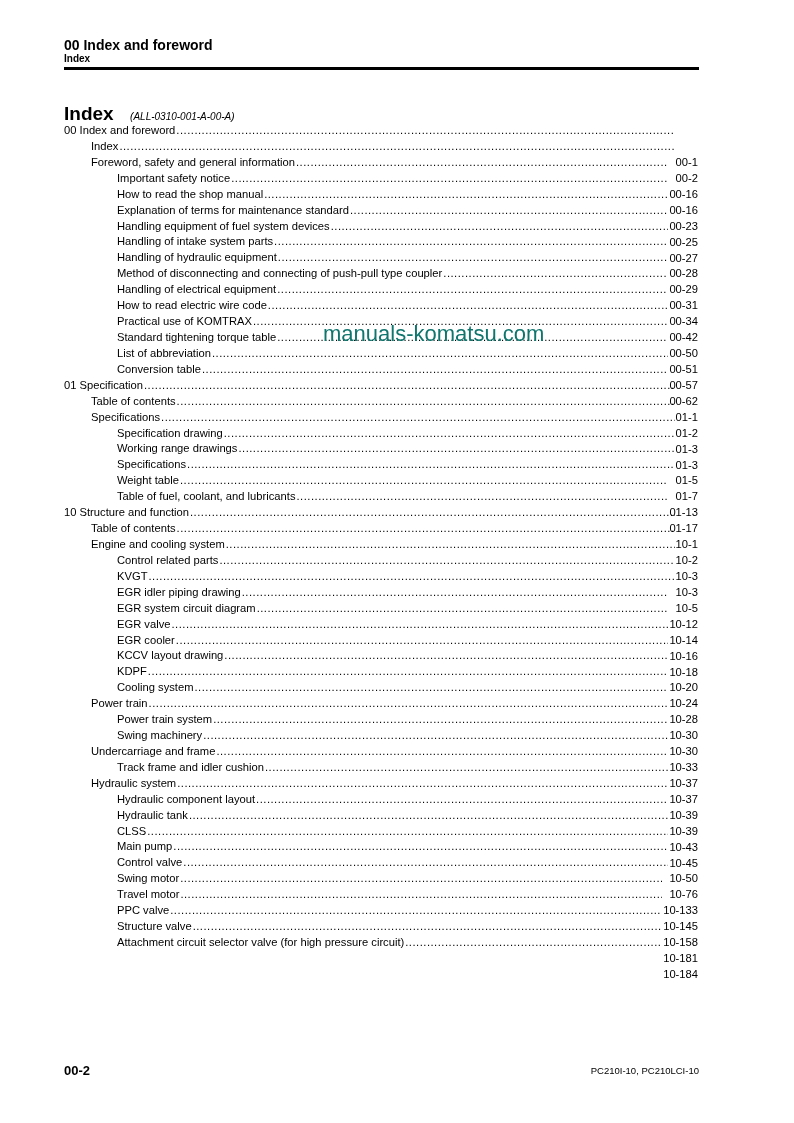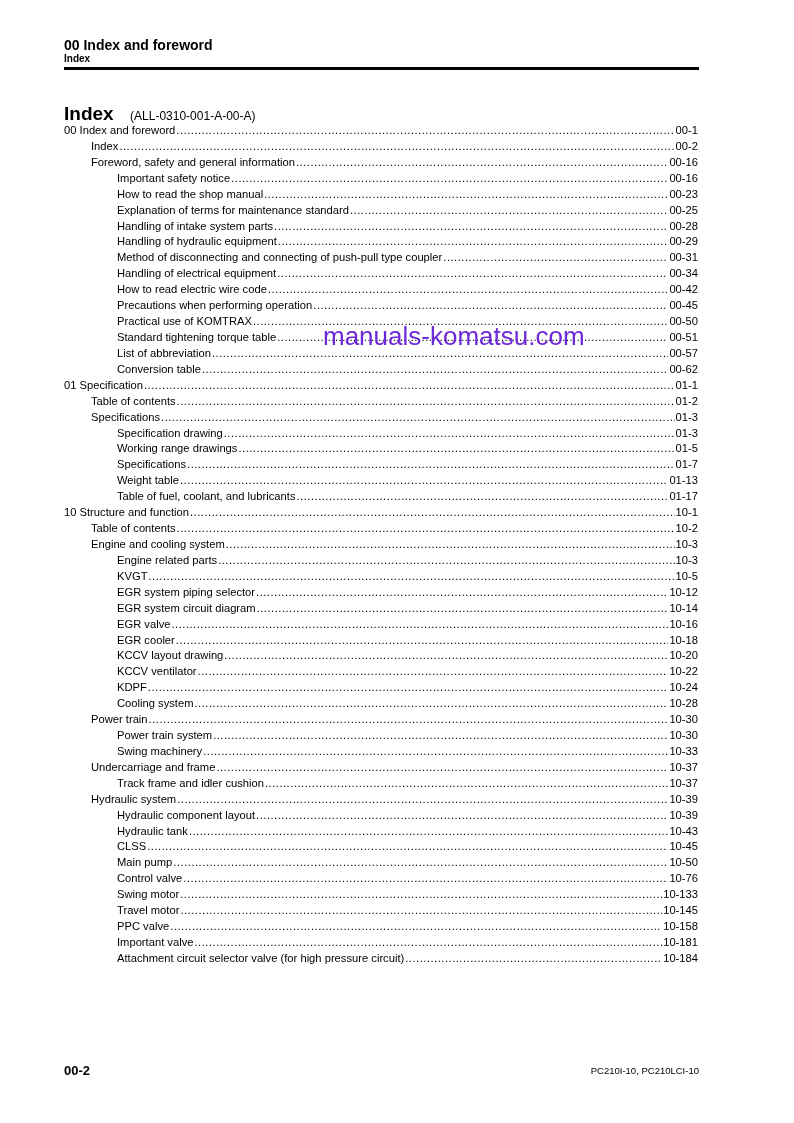--- a/index.html
+++ b/index.html
@@ -3,31 +3,31 @@
 <meta charset="utf-8">
 <style>
   html, body { margin: 0; padding: 0; background: #ffffff; }
   body { width: 794px; height: 1123px; position: relative; overflow: hidden;
          font-family: "Liberation Sans", sans-serif; color: #000; }
   .hdr-title { position: absolute; left: 64px; top: 37px; font-size: 14px; font-weight: bold; }
   .hdr-sub { position: absolute; left: 64px; top: 53px; font-size: 10px; font-weight: bold; }
   .hdr-rule { position: absolute; left: 64px; top: 67px; width: 635px; height: 3px; background: #000; }
   .idx-head { position: absolute; left: 64px; top: 103px; }
   .idx-head .big { font-size: 19px; font-weight: bold; }
-  .idx-head .code { font-size: 12px; margin-left: 12px; }
+  .idx-head .code { font-size: 10px; font-style: italic; margin-left: 12px; }
   .toc { position: absolute; left: 64px; top: 123px; width: 634px; }
   .row { display: flex; height: 15.93px; line-height: 15.93px; font-size: 11.2px; white-space: nowrap; }
   .row .t { flex: 0 0 auto; }
   .row .d { flex: 1 1 auto; overflow: hidden; margin: 0 1px; }
   .row .d::after { content: "........................................................................................................................................................................................................................................"; letter-spacing: 0.5px; }
-  .row .p { flex: 0 0 auto; }
+  .row .p { flex: 0 0 auto; margin-top: 32px; }
   .l0 { padding-left: 0; }
   .l1 { padding-left: 27px; }
   .l2 { padding-left: 53px; }
-  .watermark { position: absolute; left: 323px; top: 321px; font-size: 26px; color: #6d28d9; background: transparent; }
+  .watermark { position: absolute; left: 323px; top: 321px; font-size: 22px; color: #0f766e; background: transparent; }
   .foot-left { position: absolute; left: 64px; top: 1063px; font-size: 13px; font-weight: bold; }
   .foot-right { position: absolute; right: 95px; top: 1065px; font-size: 9.5px; }
 </style>
 </head>
 <body>
 
 <div class="hdr-title">00 Index and foreword</div>
 <div class="hdr-sub">Index</div>
 <div class="hdr-rule"></div>
 
@@ -61,20 +61,25 @@
       <span class="t">How to read the shop manual</span>
       <span class="d"></span>
       <span class="p">00-23</span>
     </div>
     <div class="row l2">
       <span class="t">Explanation of terms for maintenance standard</span>
       <span class="d"></span>
       <span class="p">00-25</span>
     </div>
     <div class="row l2">
+      <span class="t">Handling equipment of fuel system devices</span>
+      <span class="d"></span>
+      <span class="p">00-27</span>
+    </div>
+    <div class="row l2">
       <span class="t">Handling of intake system parts</span>
       <span class="d"></span>
       <span class="p">00-28</span>
     </div>
     <div class="row l2">
       <span class="t">Handling of hydraulic equipment</span>
       <span class="d"></span>
       <span class="p">00-29</span>
     </div>
     <div class="row l2">
@@ -84,25 +89,20 @@
     </div>
     <div class="row l2">
       <span class="t">Handling of electrical equipment</span>
       <span class="d"></span>
       <span class="p">00-34</span>
     </div>
     <div class="row l2">
       <span class="t">How to read electric wire code</span>
       <span class="d"></span>
       <span class="p">00-42</span>
-    </div>
-    <div class="row l2">
-      <span class="t">Precautions when performing operation</span>
-      <span class="d"></span>
-      <span class="p">00-45</span>
     </div>
     <div class="row l2">
       <span class="t">Practical use of KOMTRAX</span>
       <span class="d"></span>
       <span class="p">00-50</span>
     </div>
     <div class="row l2">
       <span class="t">Standard tightening torque table</span>
       <span class="d"></span>
       <span class="p">00-51</span>
@@ -166,31 +166,31 @@
       <span class="t">Table of contents</span>
       <span class="d"></span>
       <span class="p">10-2</span>
     </div>
     <div class="row l1">
       <span class="t">Engine and cooling system</span>
       <span class="d"></span>
       <span class="p">10-3</span>
     </div>
     <div class="row l2">
-      <span class="t">Engine related parts</span>
+      <span class="t">Control related parts</span>
       <span class="d"></span>
       <span class="p">10-3</span>
     </div>
     <div class="row l2">
       <span class="t">KVGT</span>
       <span class="d"></span>
       <span class="p">10-5</span>
     </div>
     <div class="row l2">
-      <span class="t">EGR system piping selector</span>
+      <span class="t">EGR idler piping drawing</span>
       <span class="d"></span>
       <span class="p">10-12</span>
     </div>
     <div class="row l2">
       <span class="t">EGR system circuit diagram</span>
       <span class="d"></span>
       <span class="p">10-14</span>
     </div>
     <div class="row l2">
       <span class="t">EGR valve</span>
@@ -201,25 +201,20 @@
       <span class="t">EGR cooler</span>
       <span class="d"></span>
       <span class="p">10-18</span>
     </div>
     <div class="row l2">
       <span class="t">KCCV layout drawing</span>
       <span class="d"></span>
       <span class="p">10-20</span>
     </div>
     <div class="row l2">
-      <span class="t">KCCV ventilator</span>
-      <span class="d"></span>
-      <span class="p">10-22</span>
-    </div>
-    <div class="row l2">
       <span class="t">KDPF</span>
       <span class="d"></span>
       <span class="p">10-24</span>
     </div>
     <div class="row l2">
       <span class="t">Cooling system</span>
       <span class="d"></span>
       <span class="p">10-28</span>
     </div>
     <div class="row l1">
@@ -286,21 +281,21 @@
       <span class="t">Travel motor</span>
       <span class="d"></span>
       <span class="p">10-145</span>
     </div>
     <div class="row l2">
       <span class="t">PPC valve</span>
       <span class="d"></span>
       <span class="p">10-158</span>
     </div>
     <div class="row l2">
-      <span class="t">Important valve</span>
+      <span class="t">Structure valve</span>
       <span class="d"></span>
       <span class="p">10-181</span>
     </div>
     <div class="row l2">
       <span class="t">Attachment circuit selector valve (for high pressure circuit)</span>
       <span class="d"></span>
       <span class="p">10-184</span>
     </div>
   </div>
 

